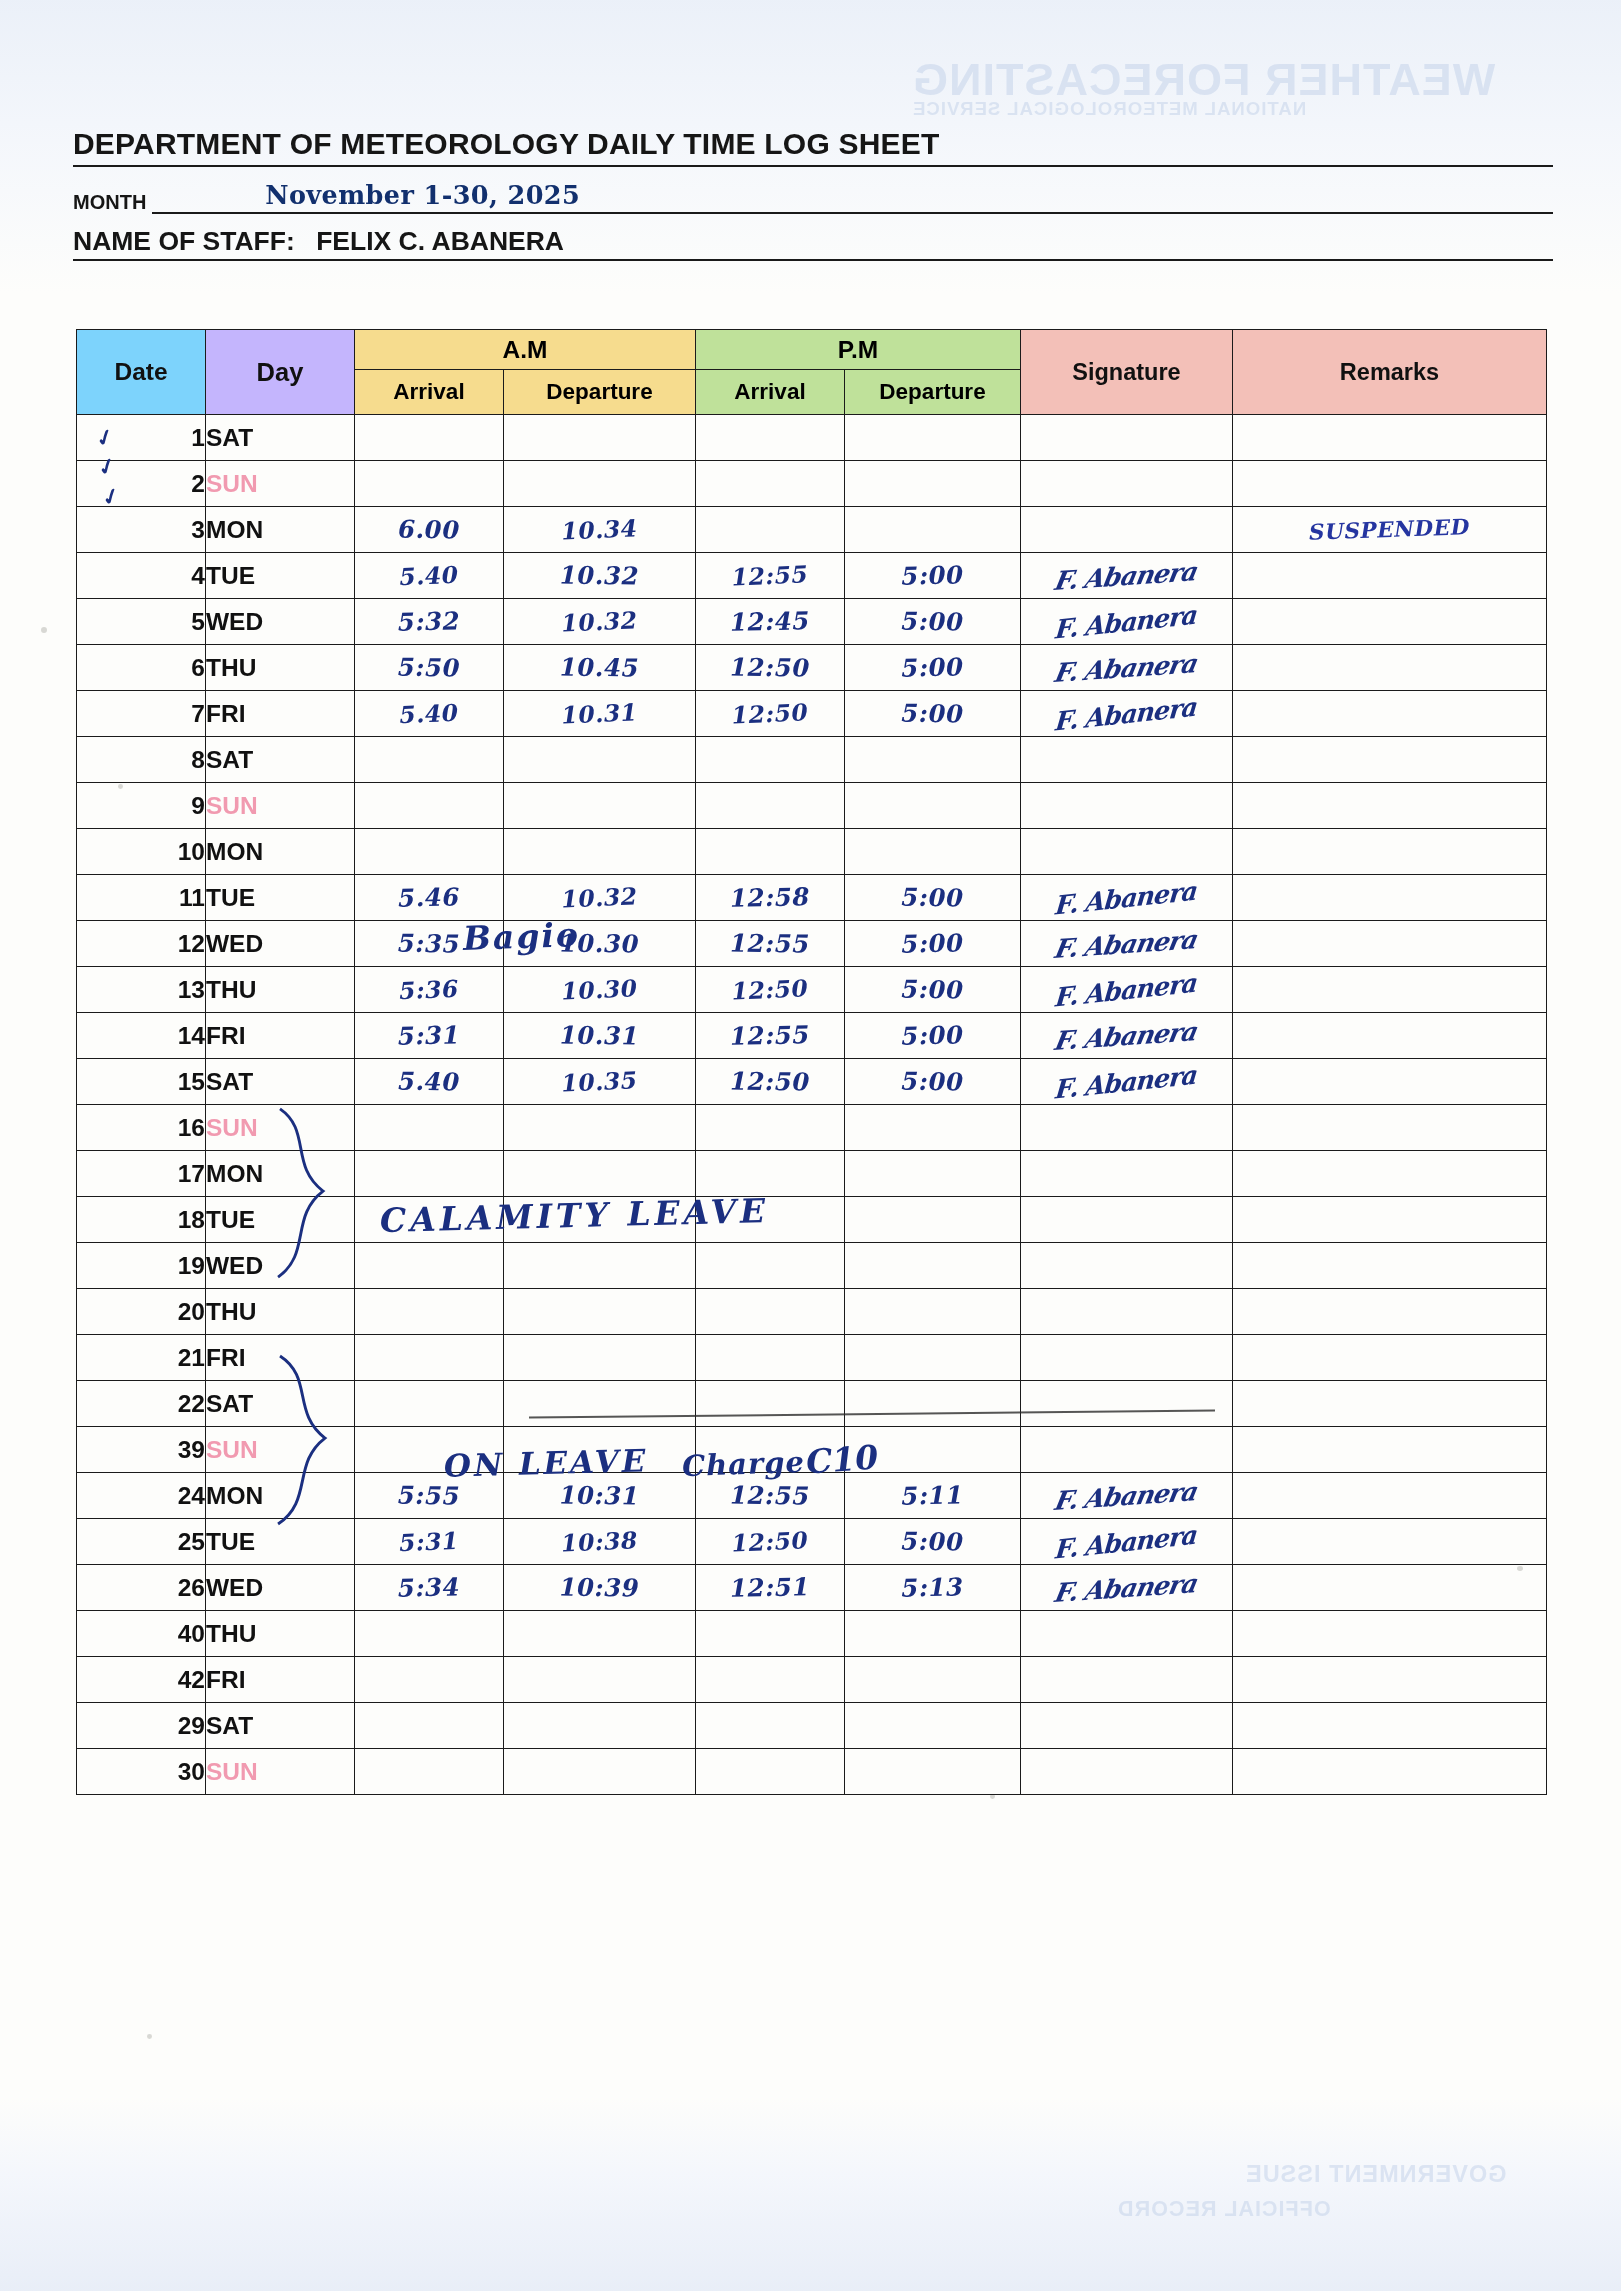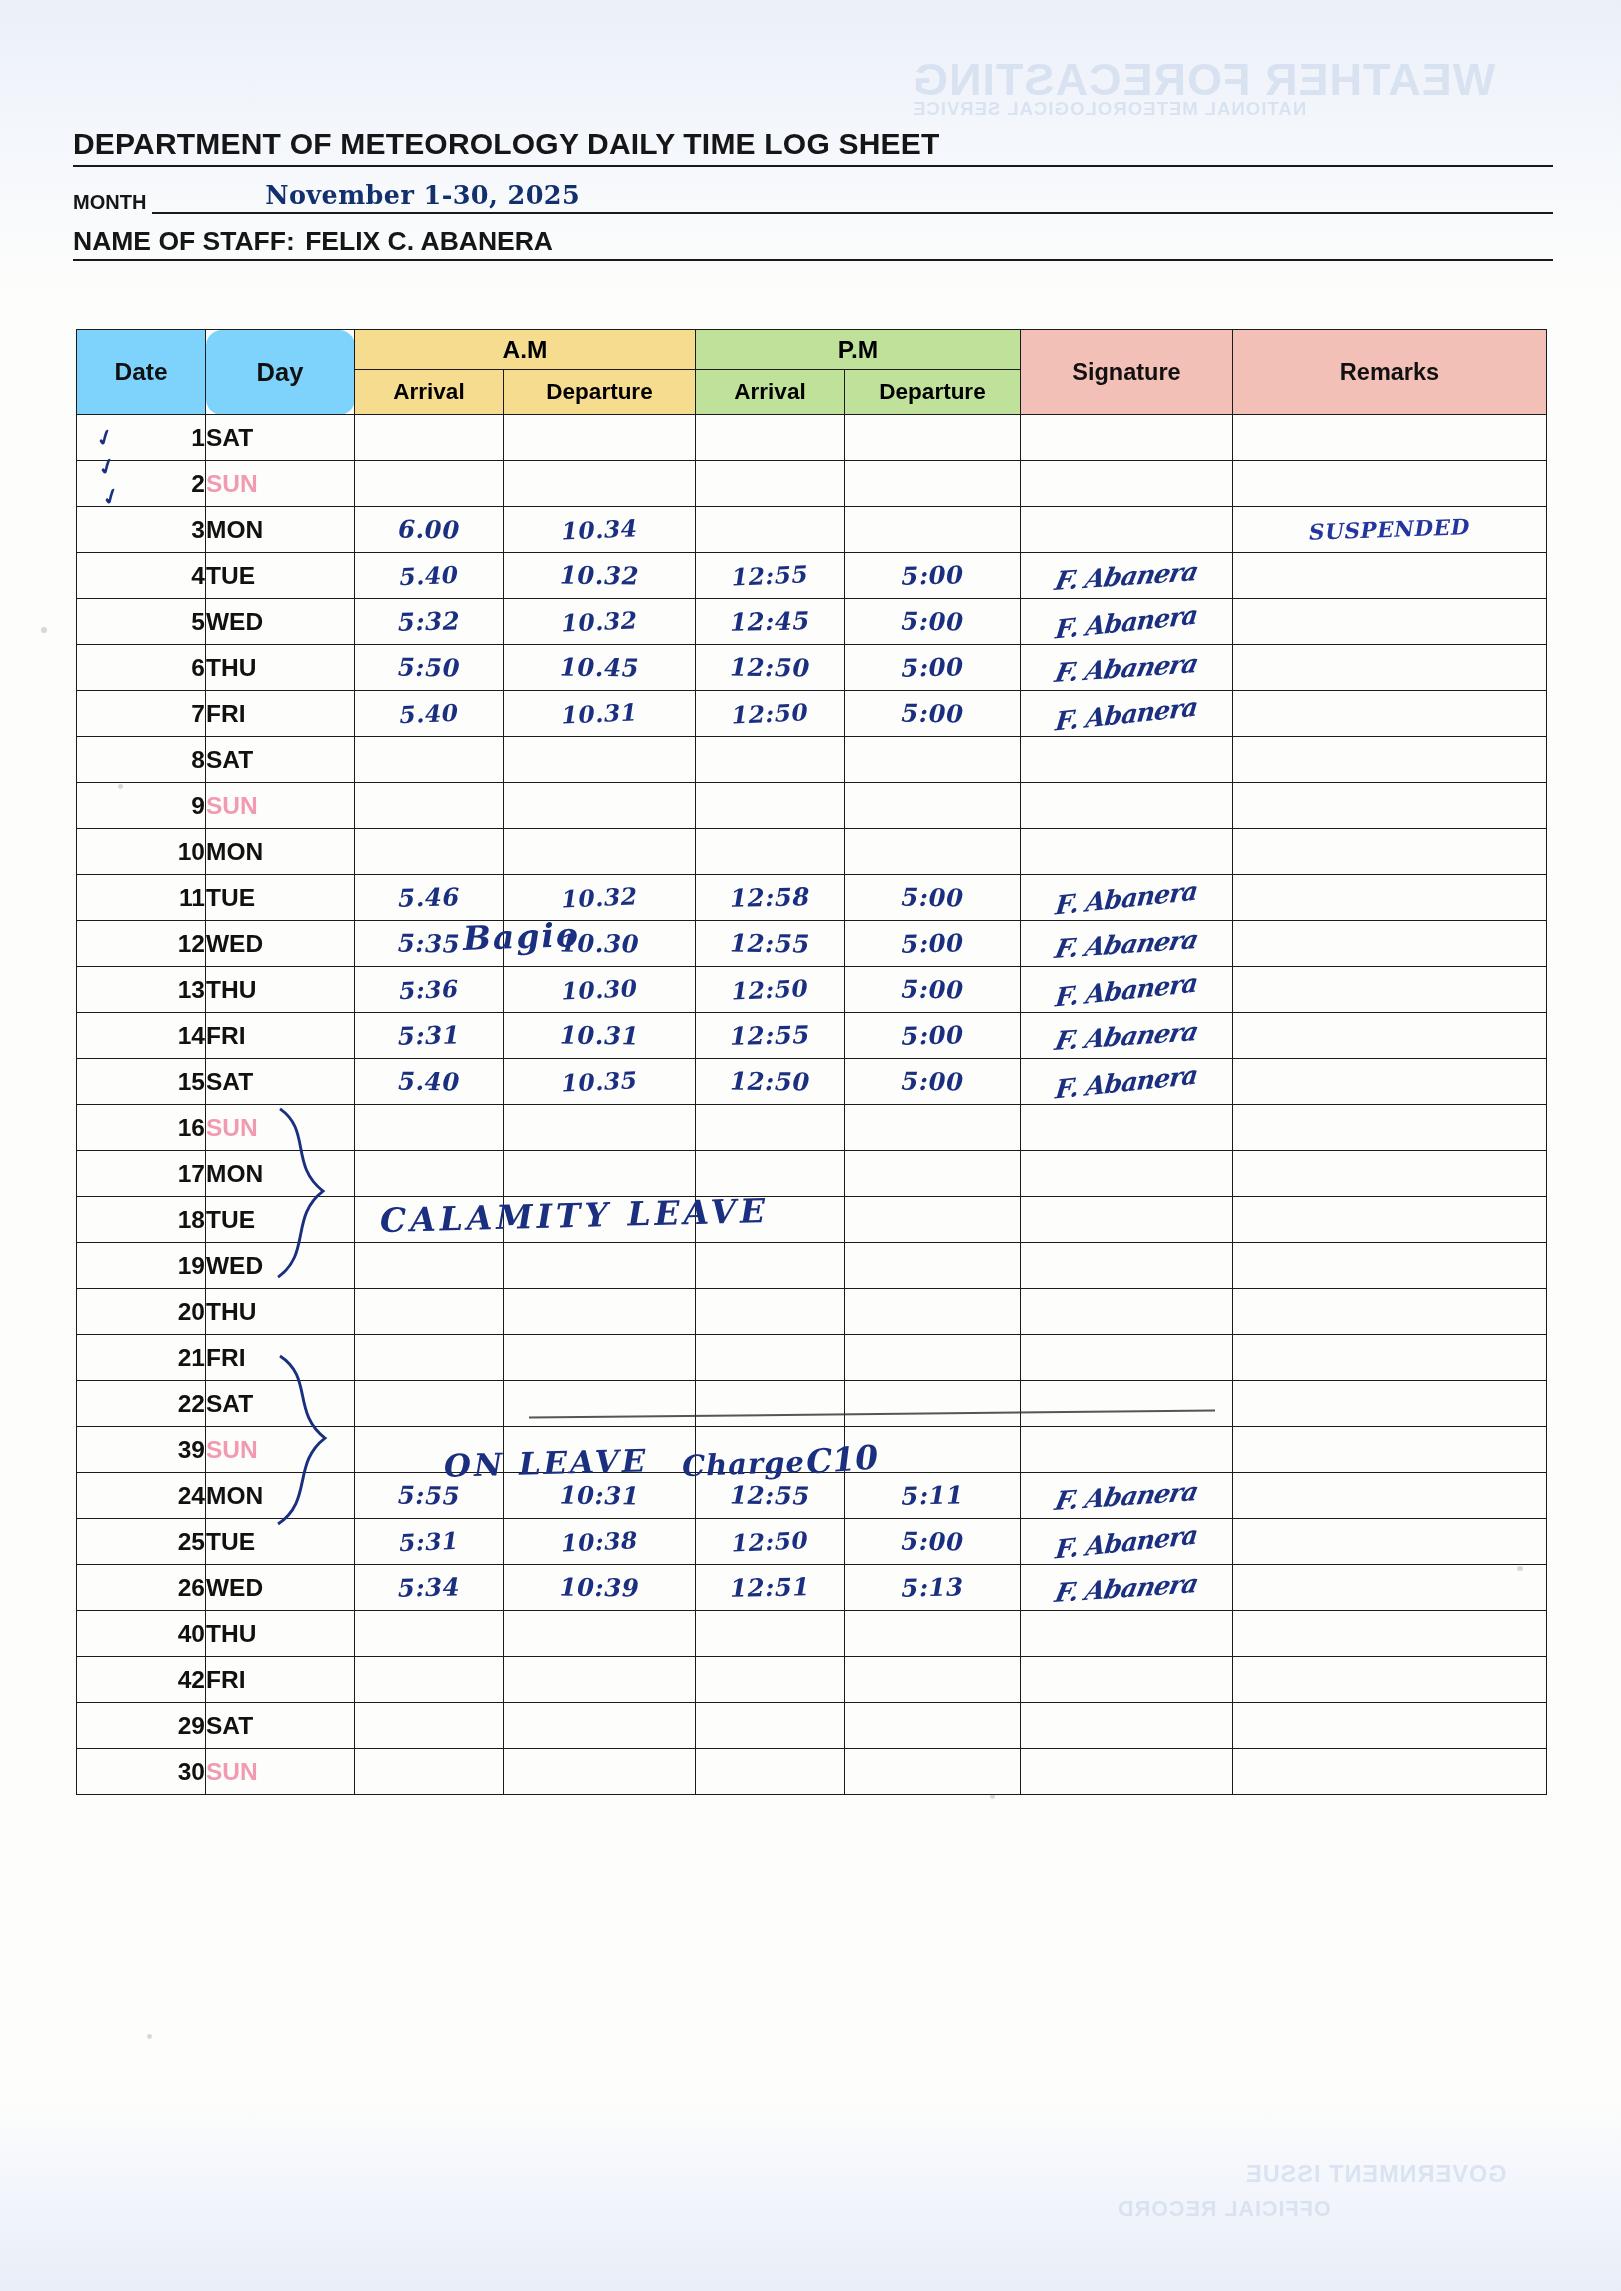--- a/index.html
+++ b/index.html
@@ -153,23 +153,22 @@
     color: #111;
     height: 84px;
     text-align: center;
     vertical-align: middle;
   }
   th.hd-date {
     background: #7dd3fc;
     font-size: 24.5px;
   }
   th.hd-day {
-    background: #7dd3fc;
+    background: #c4b5fd;
     font-size: 25.5px;
-    border-radius: 16px;
   }
   th.grp-am {
     background: #f6dc8e;
     height: 39px;
     font-size: 24.5px;
     font-weight: bold;
     text-align: center;
   }
   th.grp-pm {
     background: #bfe19a;
@@ -332,21 +331,21 @@
       <div class="hdr-label">MONTH</div>
       <div class="hdr-valwrap">
         <div class="hdr-val-hand">November 1-30, 2025</div>
       </div>
     </div>
 
     <div class="hdr-row">
       <div class="hdr-valwrap" style="margin-left:0;">
         <div class="hdr-name">
           <span>NAME OF STAFF:</span>
-          <span style="margin-left:3px;">FELIX C. ABANERA</span>
+          <span style="margin-left:14px;">FELIX C. ABANERA</span>
         </div>
       </div>
     </div>
   </div>
 
   <div class="tbl-wrap">
     <table class="log">
       <colgroup>
         <col class="c-date">
           <col class="c-day">

